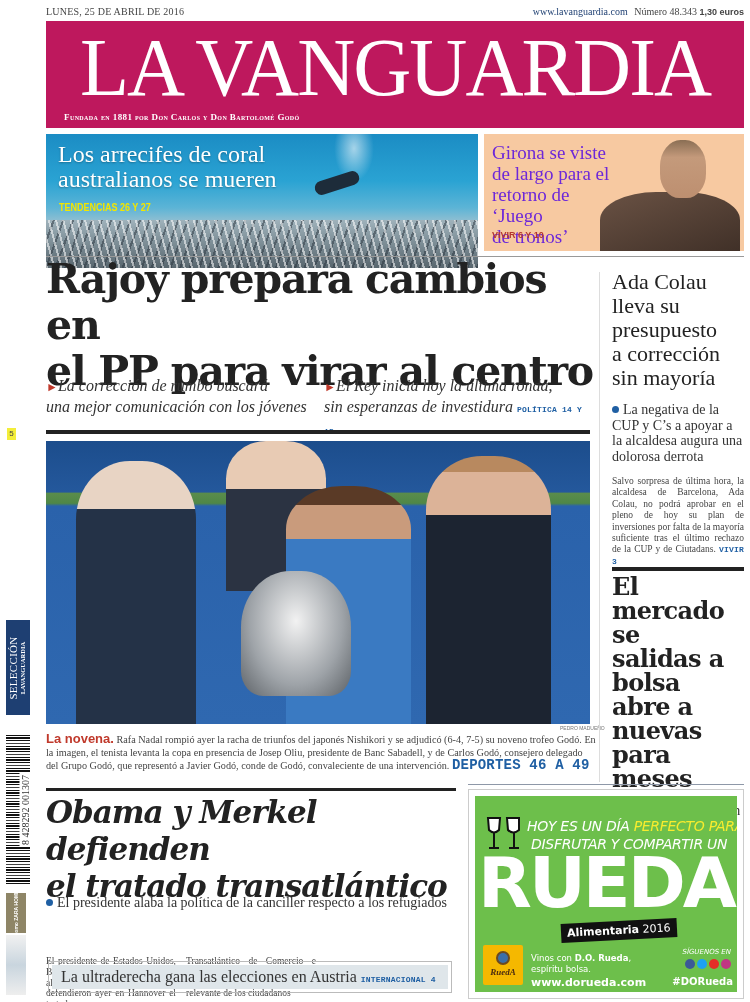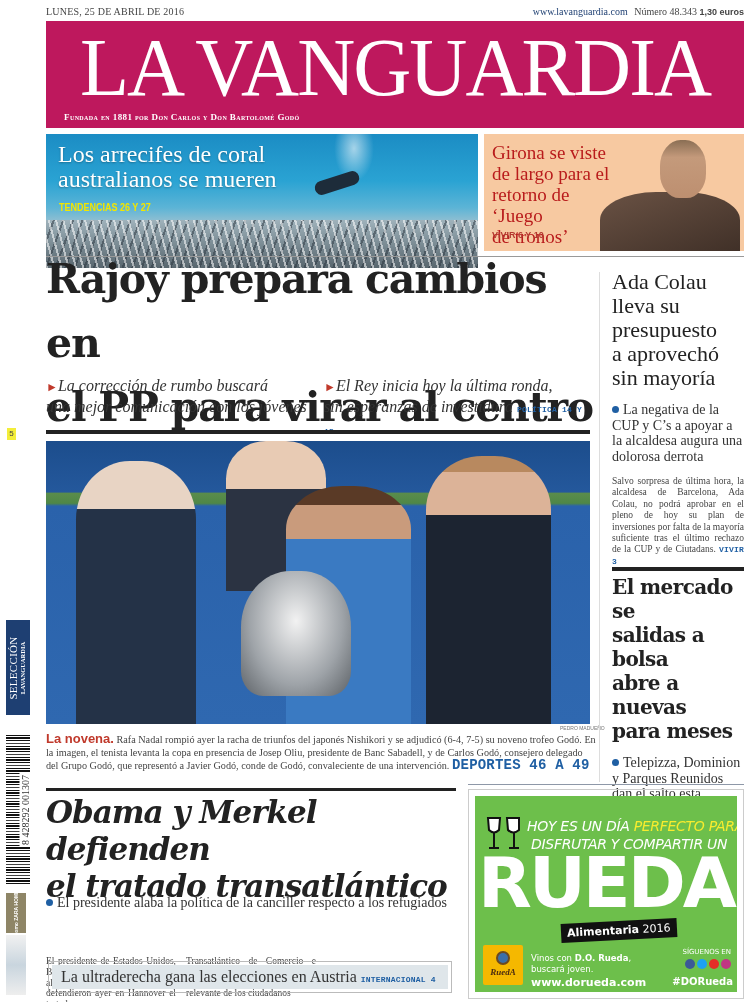--- a/index.html
+++ b/index.html
@@ -25,50 +25,50 @@
       background:
         repeating-linear-gradient(75deg, rgba(255,255,255,0.55) 0 2px, transparent 2px 7px),
         repeating-linear-gradient(-70deg, rgba(40,50,60,0.5) 0 2px, transparent 2px 9px),
         linear-gradient(180deg, #9fb2bb, #58666e); }
     .teaser-left .diver { position: absolute; left: 268px; top: 42px; width: 46px; height: 14px; background: #1d2c3a; border-radius: 8px; transform: rotate(-18deg); }
     .teaser-left .bubbles { position: absolute; left: 288px; top: 0; width: 40px; height: 48px; background: radial-gradient(ellipse at 50% 30%, rgba(255,255,255,0.6), transparent 70%); }
     .teaser-left .title { position: absolute; left: 12px; top: 8px; color: #fff; font-family: "Liberation Serif", serif; font-size: 24px; line-height: 25px; text-shadow: 0 1px 2px rgba(0,0,0,0.3); }
     .teaser-left .ref { position: absolute; left: 13px; top: 68px; color: #f2e600; font-family: "Liberation Sans", sans-serif; font-weight: bold; font-size: 9px; transform: scaleY(1.2); }
 
     .teaser-right { top: 134px; left: 484px; width: 260px; height: 117px; background: #f7c9a1; overflow: hidden; }
-    .teaser-right .title { position: absolute; left: 8px; top: 8px; color: #b91c1c; font-family: "Liberation Serif", serif; font-size: 19px; line-height: 21px; width: 130px; }
+    .teaser-right .title { position: absolute; left: 8px; top: 8px; color: #6d28d9; font-family: "Liberation Serif", serif; font-size: 19px; line-height: 21px; width: 130px; }
     .teaser-right .ref { position: absolute; left: 8px; top: 96px; color: #b4372f; font-family: "Liberation Sans", sans-serif; font-weight: bold; font-size: 9px; }
     .teaser-right .person { position: absolute; right: 4px; top: 0; width: 150px; height: 117px; }
     .teaser-right .person .head { position: absolute; left: 70px; top: 6px; width: 46px; height: 58px; border-radius: 45% 45% 42% 42%; background: linear-gradient(180deg, #8a6e54 0%, #c49a7b 30%, #bd8f70 100%); }
     .teaser-right .person .body { position: absolute; left: 10px; top: 58px; width: 140px; height: 70px; border-radius: 40% 40% 0 0; background: linear-gradient(160deg, #6a5244, #3c2d25); }
 
     .rule-thin { height: 1px; background: #999; }
 
     
-    .main-hl { top: 247px; left: 46px; width: 550px; font-family: "DejaVu Serif", serif; font-weight: bold; font-size: 41px; line-height: 64px; letter-spacing: -1.2px; color: #222; }
+    .main-hl { top: 256px; left: 46px; width: 550px; font-family: "DejaVu Serif", serif; font-weight: bold; font-size: 41px; line-height: 46px; letter-spacing: -1.2px; color: #222; }
     .subs { top: 376px; left: 46px; width: 550px; height: 44px; font-family: "Liberation Serif", serif; font-style: italic; font-size: 16px; line-height: 19px; color: #333; }
     .subs .col { position: absolute; top: 0; }
     .subs .arrow { color: #c0392b; font-style: normal; font-size: 12px; }
     .ref-blue { color: #1f5fa3; font-family: Liberation Mono, monospace; font-weight: bold; font-style: normal; font-size: 8px; letter-spacing: 0.2px; }
     .thick-rule { height: 4px; background: #222; }
 
     
     .photo { top: 441px; left: 46px; width: 544px; height: 283px; overflow: hidden;
       background: linear-gradient(180deg, #1c4d8c 0%, #24589c 18%, #5a8c4b 18.5%, #4f8746 22%, #2a62ab 23%, #2f68b0 100%); }
     .photo .fig { position: absolute; }
     .credit-line { top: 725px; left: 560px; font-size: 5px; color: #777; font-family: "Liberation Sans", sans-serif; }
 
     .caption { top: 732px; left: 46px; width: 550px; font-family: "Liberation Serif", serif; font-size: 10.2px; line-height: 13px; color: #444; }
     .caption .lead { color: #c0392b; font-family: "Liberation Sans", sans-serif; font-weight: bold; font-size: 13px; }
 
     
     .rcol-border { top: 272px; left: 599px; width: 1px; height: 510px; background: #ddd; }
     .rcol { left: 612px; width: 132px; }
     .rhl { font-family: "Liberation Serif", serif; font-size: 22px; line-height: 24px; color: #222; }
-    .rhl.bold { font-weight: bold; font-family: "DejaVu Serif", serif; font-size: 20px; line-height: 24px; letter-spacing: -0.6px; }
+    .rhl.bold { font-weight: bold; font-family: "DejaVu Serif", serif; font-size: 24px; line-height: 24px; letter-spacing: -0.6px; }
     .rsub { font-family: "Liberation Serif", serif; font-size: 14px; line-height: 15.5px; color: #333; }
     .dot { display: inline-block; width: 7px; height: 7px; border-radius: 50%; background: #1f5fa3; margin-right: 4px; vertical-align: 1px; }
     .rbody { font-family: "Liberation Serif", serif; font-size: 9.5px; line-height: 11.4px; color: #444; text-align: justify; }
 
     
     .obama-hl { top: 794px; left: 46px; width: 410px; font-family: "DejaVu Serif", serif; font-style: italic; font-weight: bold; font-size: 31px; line-height: 37px; letter-spacing: -1px; color: #222; }
     .obama-sub { top: 883px; left: 46px; width: 410px; font-family: "Liberation Serif", serif; font-size: 14px; color: #333; margin-top: 12px; }
     .obama-body { top: 908px; left: 46px; width: 410px; height: 42px; font-family: "Liberation Serif", serif; font-size: 9.5px; line-height: 10.8px; color: #444; margin-top: 48px; }
     .obama-body .c { position: absolute; top: 0; width: 130px; text-align: justify; }
     .austria { top: 961px; left: 48px; width: 404px; height: 32px; border: 1px solid #bbb; padding: 3px; }
@@ -84,21 +84,21 @@
     .ad .glasses { position: absolute; left: 10px; top: 18px; width: 40px; height: 38px; }
     .ad .rueda { position: absolute; left: 0; right: 0; top: 52px; text-align: center; color: #fff; font-family: "DejaVu Sans", sans-serif; font-weight: bold; font-size: 70px; line-height: 70px; letter-spacing: -3px; }
     .ad .alim { position: absolute; left: 86px; top: 125px; background: #111; color: #fff; font-family: "DejaVu Sans", sans-serif; font-size: 11px; padding: 3px 6px; transform: rotate(-3deg); }
     .ad .alim b { font-weight: bold; }
     .ad .logo { position: absolute; left: 8px; top: 149px; width: 40px; height: 40px; background: #f5b800; border-radius: 2px; }
     .ad .logo span { position: absolute; left: 0; right: 0; top: 22px; text-align: center; font-family: "Liberation Serif", serif; font-size: 9px; color: #4a2c10; font-style: italic; font-weight: bold; }
     .ad .logo i { position: absolute; left: 13px; top: 6px; width: 14px; height: 14px; border-radius: 50%; background: #3b6fa8; border: 2px solid #6b4a20; }
     .ad .vinos { position: absolute; left: 56px; top: 157px; color: #fff; font-family: "DejaVu Sans", sans-serif; font-size: 8.5px; line-height: 11px; }
     .ad .vinos b { font-weight: bold; color: #fff; }
     .ad .web { position: absolute; left: 56px; top: 180px; color: #fff; font-family: "DejaVu Sans", sans-serif; font-weight: bold; font-size: 11px; }
-    .ad .siguenos { position: absolute; right: 6px; top: 152px; color: #fff; font-family: "DejaVu Sans", sans-serif; font-size: 7px; }
+    .ad .siguenos { position: absolute; right: 6px; top: 152px; color: #fff; font-family: "DejaVu Sans", sans-serif; font-size: 7px; font-style: italic; }
     .ad .social { position: absolute; right: 6px; top: 163px; display: flex; gap: 2px; }
     .ad .social span { width: 10px; height: 10px; border-radius: 50%; display: inline-block; }
     .ad .hashtag { position: absolute; right: 4px; top: 180px; color: #fff; font-family: "DejaVu Sans", sans-serif; font-weight: bold; font-size: 10px; }
 
     
     .pg-marker { top: 428px; left: 7px; width: 9px; height: 12px; background: #f3ee3a; font-family: "Liberation Sans", sans-serif; font-size: 8px; text-align: center; line-height: 12px; color: #444; }
     .seleccion { top: 620px; left: 6px; width: 24px; height: 95px; background: #1e3f72; }
     .seleccion .t { position: absolute; left: 50%; top: 50%; transform: translate(-50%, -50%) rotate(-90deg); white-space: nowrap; color: #fff; font-family: "Liberation Serif", serif; text-align: center; line-height: 9px; }
     .seleccion .t1 { font-size: 11px; display: block; letter-spacing: 0.3px; }
     .seleccion .t2 { font-size: 6.5px; display: block; font-weight: bold; }
@@ -188,21 +188,21 @@
   <span class="ref-blue" style="font-size:14px;">DEPORTES 46 A 49</span>
 </div>
 
 <div class="abs rcol-border"></div>
 
 <div class="abs rcol" style="top:270px;">
   <div class="rhl">
     <div>Ada Colau</div>
     <div>lleva su</div>
     <div>presupuesto</div>
-    <div>a aprovechó</div>
+    <div>a corrección</div>
     <div>sin mayoría</div>
   </div>
   <div class="rsub" style="margin-top:12px;">
     <span class="dot"></span><span>La negativa de la CUP y C’s a apoyar a la alcaldesa augura una dolorosa derrota</span>
   </div>
   <div class="rbody" style="margin-top:12px;">
     <span>Salvo sorpresa de última hora, la alcaldesa de Barcelona, Ada Colau, no podrá aprobar en el pleno de hoy su plan de inversiones por falta de la mayoría suficiente tras el último rechazo de la CUP y de Ciutadans.</span>
     <span class="ref-blue">VIVIR 3</span>
   </div>
 </div>
@@ -256,21 +256,21 @@
     <div class="l1"><span>HOY ES UN DÍA </span><span class="hl">PERFECTO PARA</span></div>
     <div class="l2">DISFRUTAR Y COMPARTIR UN</div>
     <div class="rueda">RUEDA</div>
     <div class="alim"><b>Alimentaria</b><span> 2016</span></div>
     <div class="logo">
         <i></i>
         <span>RuedA</span>
       </div>
     <div class="vinos">
       <span>Vinos con </span><b>D.O. Rueda</b><span>,</span><br>
-      <span>buscará joven.</span>
+      <span>espíritu bolsa.</span>
     </div>
     <div class="web">www.dorueda.com</div>
     <div class="siguenos">SÍGUENOS EN</div>
     <div class="social">
       <span style="background:#3b5998;"></span>
       <span style="background:#1da1f2;"></span>
       <span style="background:#e52d27;"></span>
       <span style="background:#c13584;"></span>
     </div>
     <div class="hashtag">#DORueda</div>

